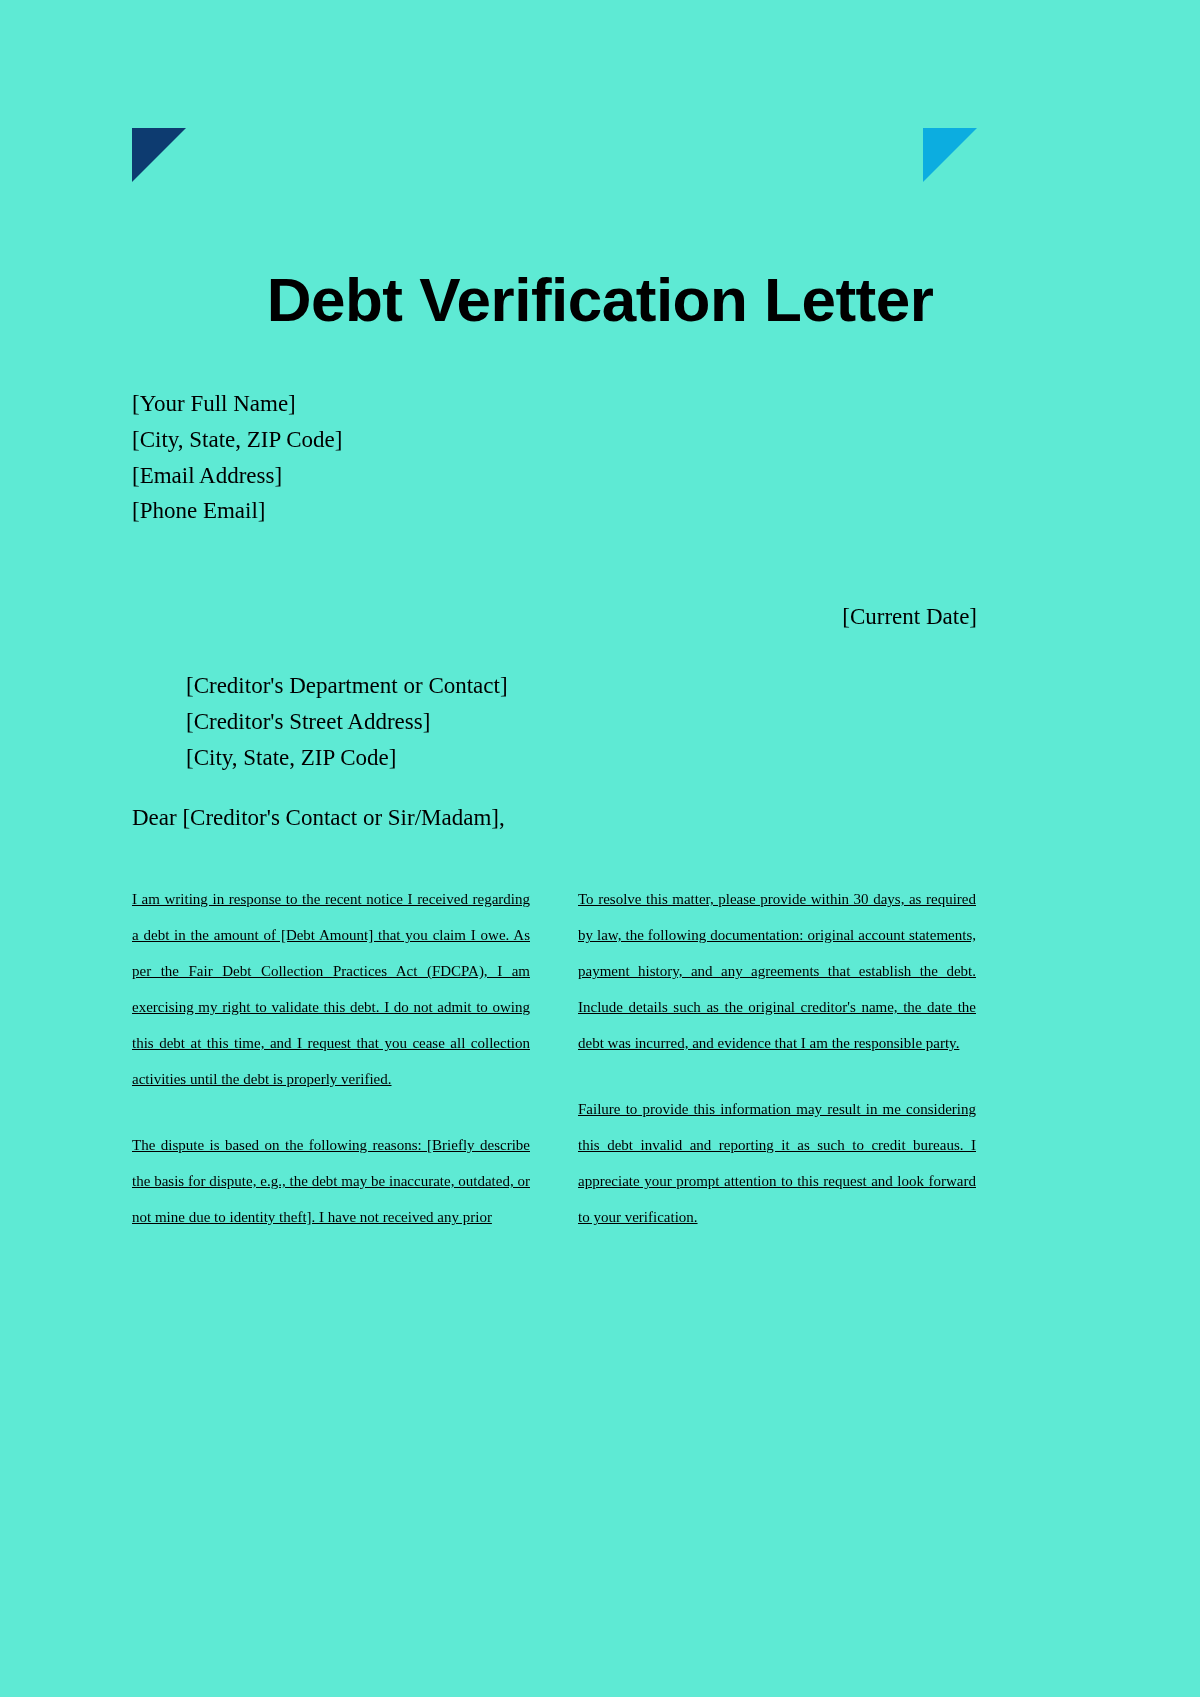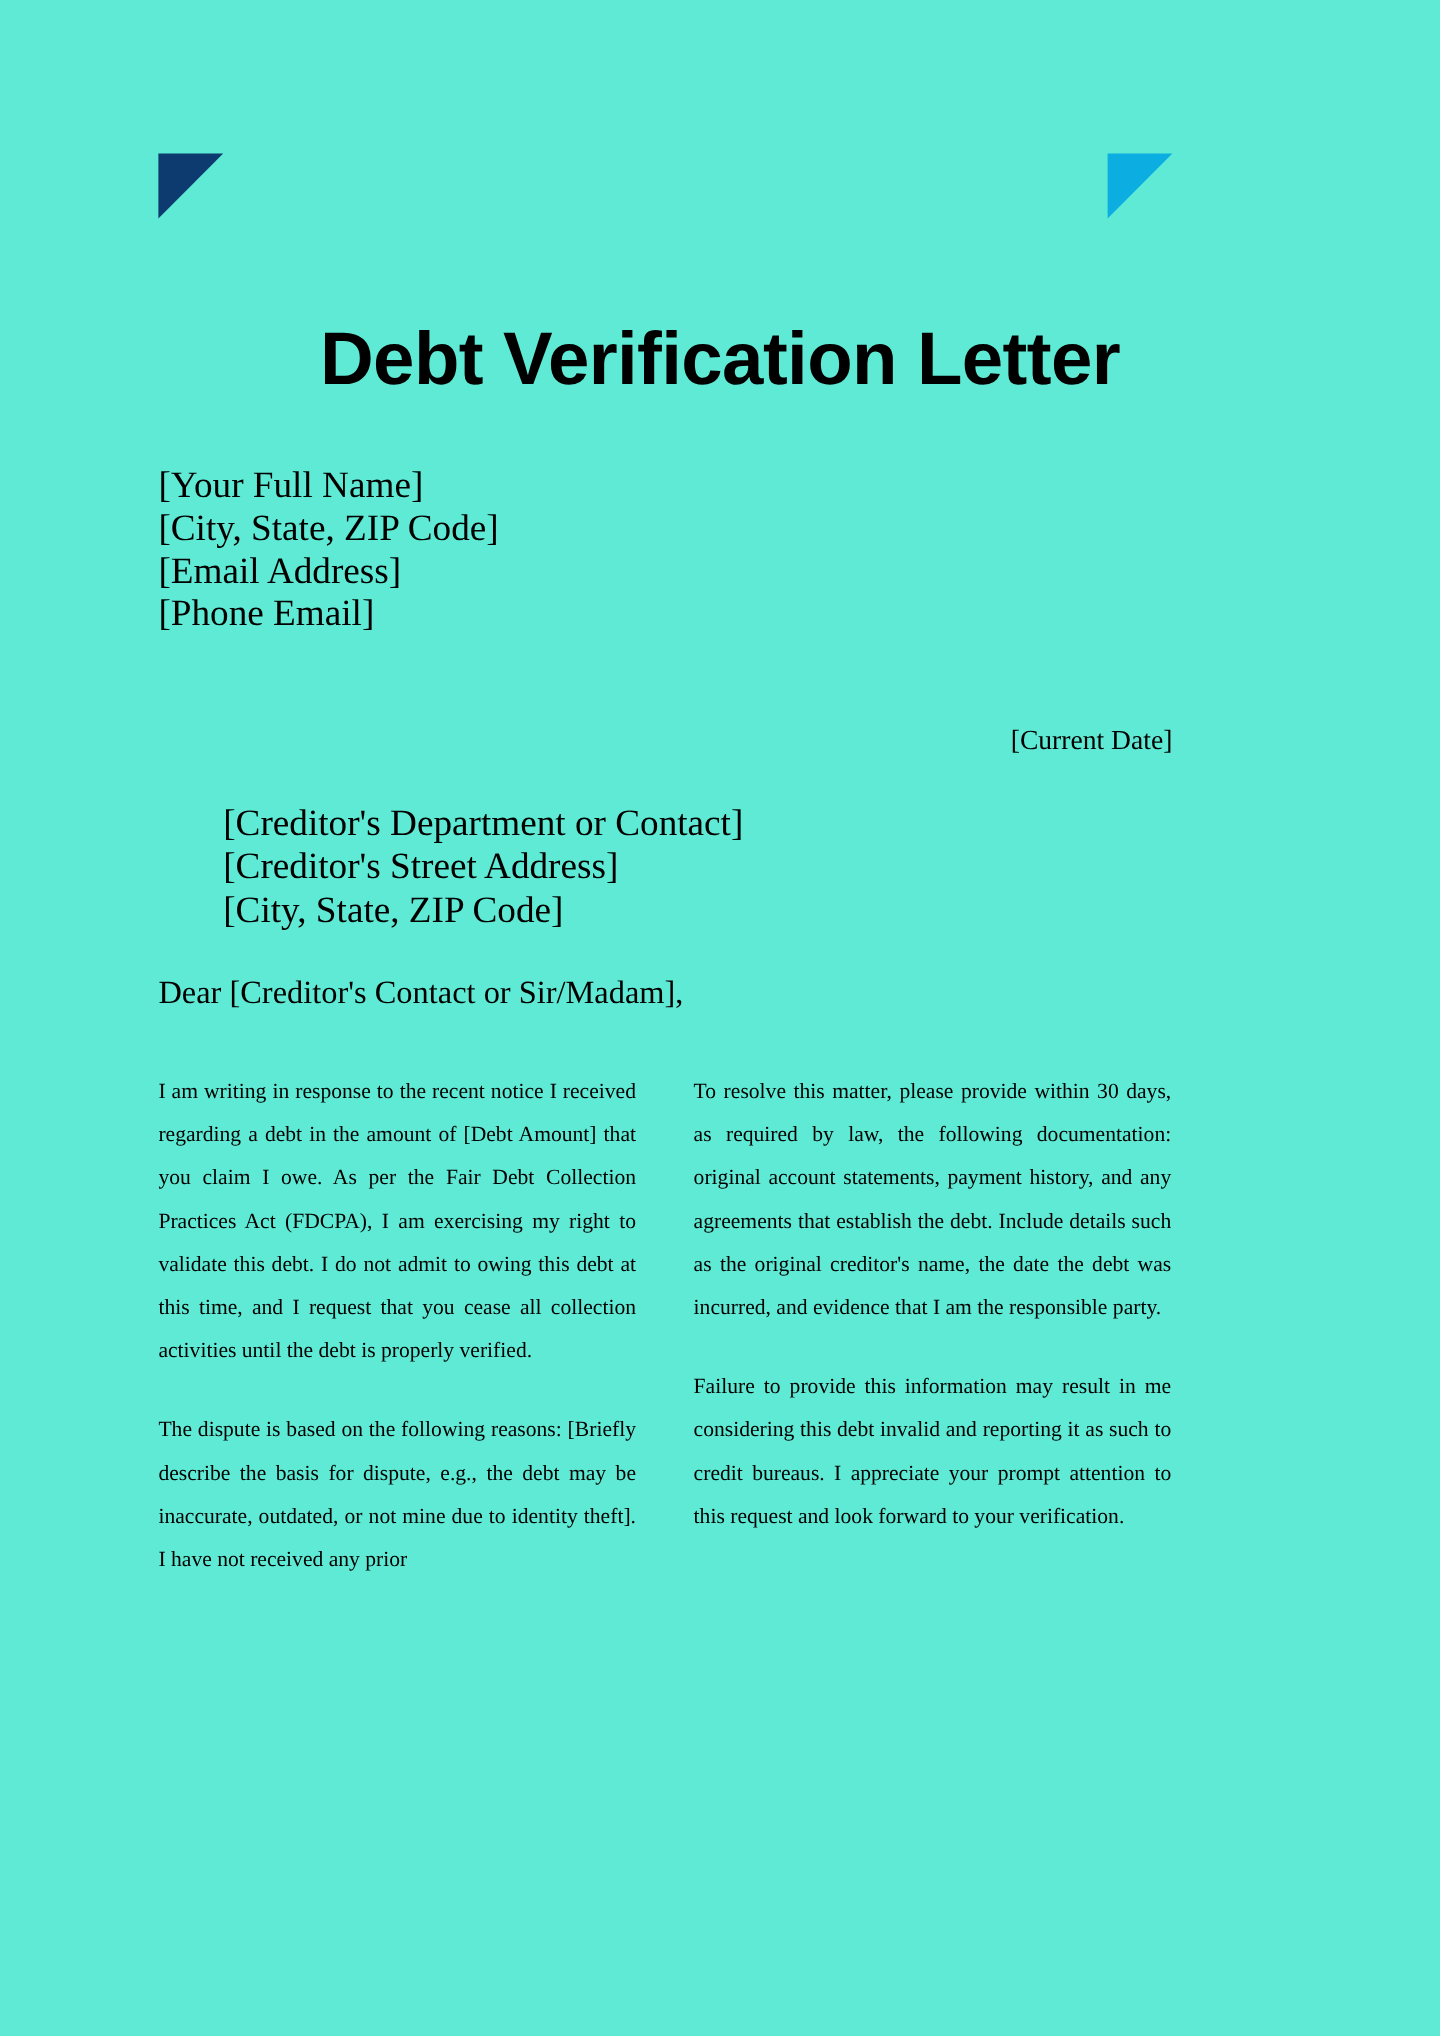--- a/index.html
+++ b/index.html
@@ -61,21 +61,21 @@
 
   
   .content {
     position: absolute;
     left: 132px;
     top: 386px;
     width: 845px;
   }
 
   .addr-line {
-    font-size: 31px;
+    font-size: 23px;
     line-height: 35.8px;
     white-space: nowrap;
   }
 
   .sender-block {
     margin: 0;
   }
 
   .date-line {
     margin-top: 70px;
@@ -83,43 +83,44 @@
     font-size: 23px;
     line-height: 35.8px;
   }
 
   .recipient-block {
     margin-top: 33px;
     padding-left: 54px;
   }
 
   .salutation {
-    margin-top: 35px;
-    font-size: 27px;
+    margin-top: 25px;
+    font-size: 23px;
     line-height: 35.8px;
   }
 
   
   .body-columns {
     margin-top: 45px;
     display: flex;
     gap: 48px;
     align-items: flex-start;
   }
   .body-col {
     width: 398px;
     flex: 0 0 398px;
   }
   .body-par {
-    font-size: 18px;
+    font-size: 15px;
     line-height: 36px;
     text-align: justify;
     text-justify: inter-word;
     margin: 0 0 30px 0;
     hyphens: none;
+    text-decoration: underline;
   }
   .body-par:last-child {
     margin-bottom: 1px;
   }
 </style>
 </head>
 <body>
 
 <div class="page">
 

